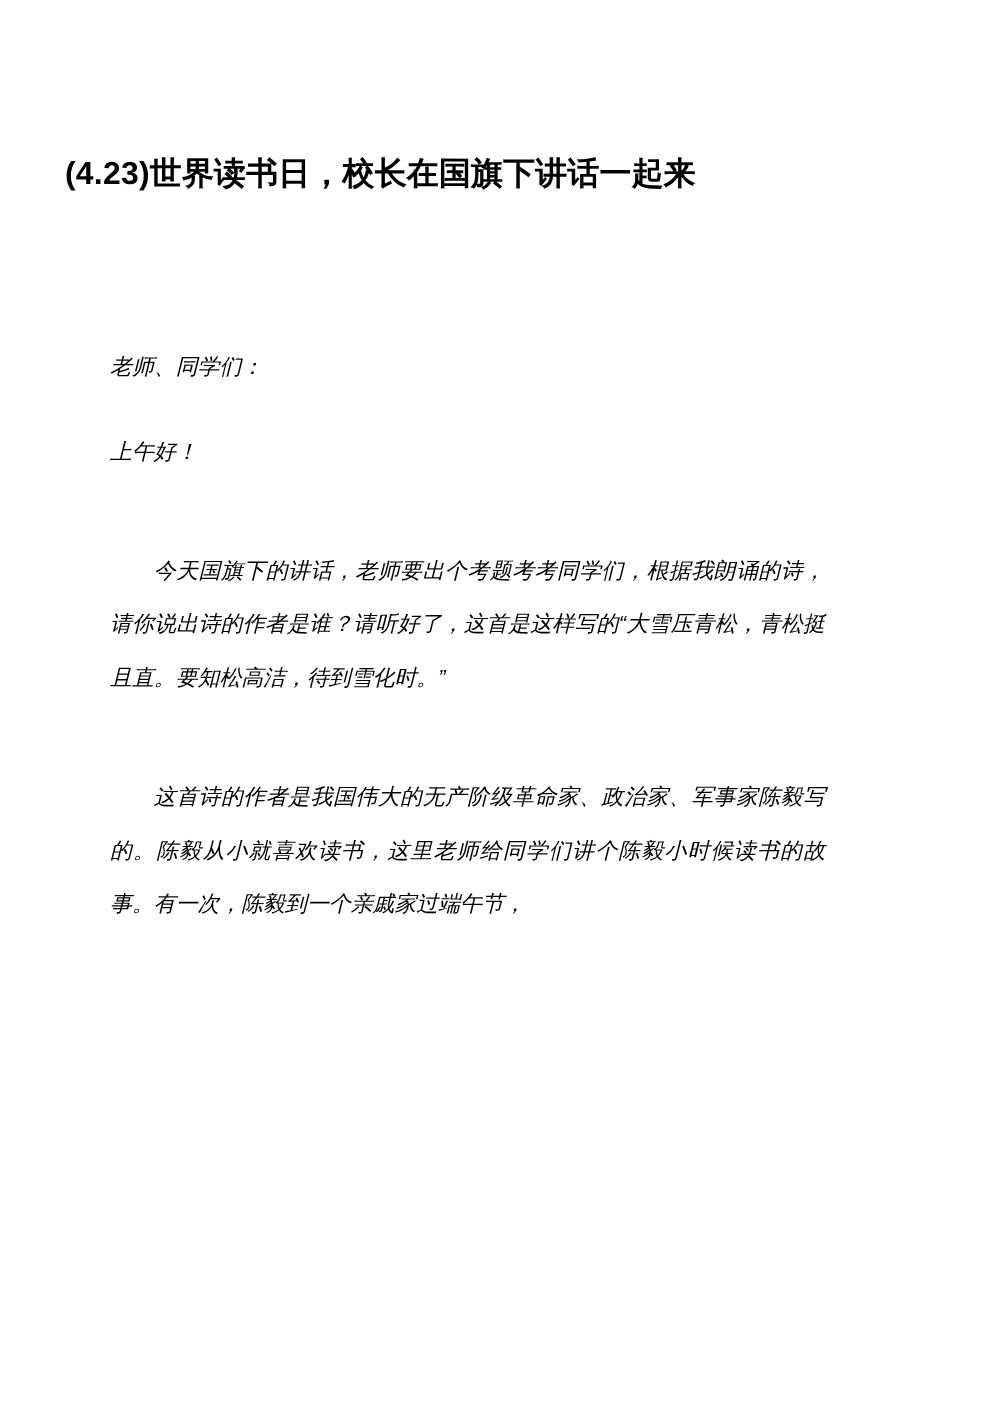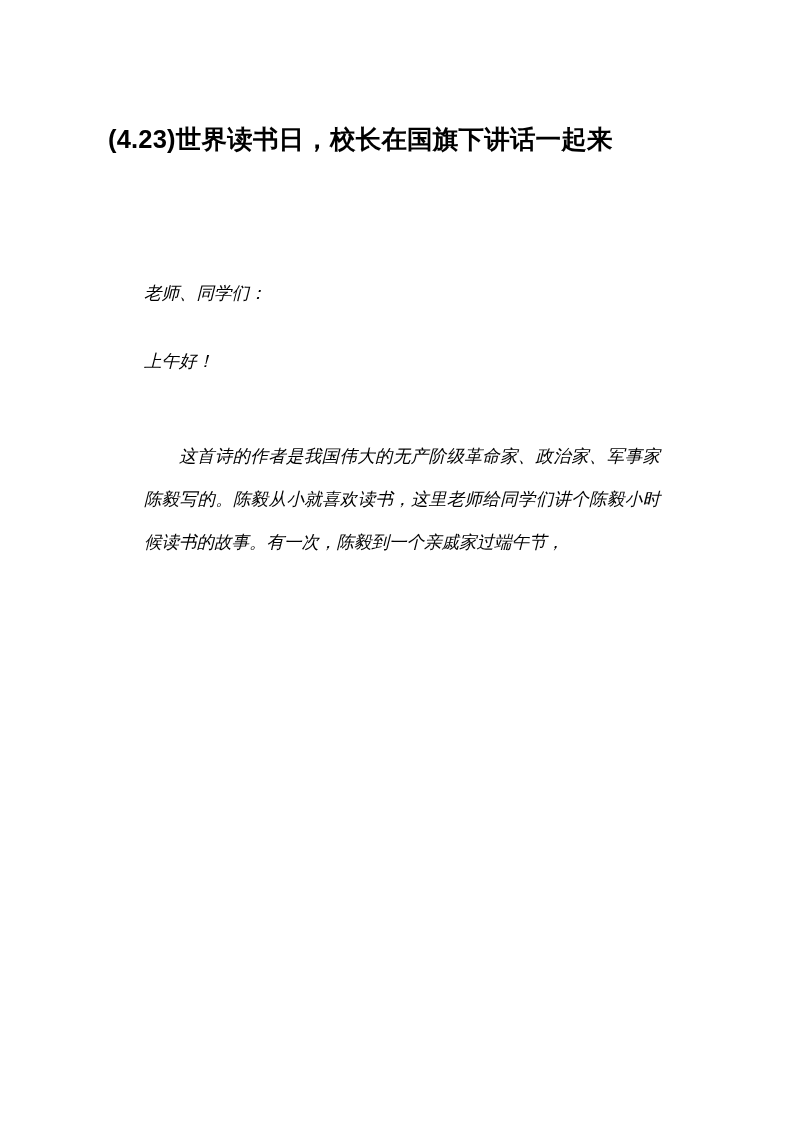--- a/index.html
+++ b/index.html
@@ -12,21 +12,21 @@
     height: 1122px;
     font-family: "Liberation Sans", "DejaVu Sans", sans-serif;
     color: #000000;
     overflow: hidden;
   }
   .page {
     position: relative;
     width: 770px;
     height: 1122px;
     box-sizing: border-box;
-    padding: 120px 104px 0 104px;
+    padding: 120px 104px 0 48px;
   }
   .doc-title {
     font-size: 25.5px;
     font-weight: bold;
     line-height: 1.55;
     text-align: center;
     letter-spacing: 0.2px;
     margin: 0;
     word-break: break-all;
   }
@@ -71,16 +71,17 @@
 
 <div class="page">
 
   <h1 class="doc-title">
     <span class="title-line title-line-1">(4.23)世界读书日，校长在国旗下讲话一起来</span>
   </h1>
 
   <div class="body-block">
     <p class="para no-indent">老师、同学们：</p>
     <p class="para no-indent gap-after">上午好！</p>
+    <p class="para indent gap-after">今天国旗下的讲话，老师要出个考题考考同学们，根据我朗诵的诗，请你说出诗的作者是谁？请听好了，这首是这样写的“大雪压青松，青松挺且直。要知松高洁，待到雪化时。”</p>
     <p class="para indent">这首诗的作者是我国伟大的无产阶级革命家、政治家、军事家陈毅写的。陈毅从小就喜欢读书，这里老师给同学们讲个陈毅小时候读书的故事。有一次，陈毅到一个亲戚家过端午节，</p>
   </div>
 
 </div>
 
 </body></html>

